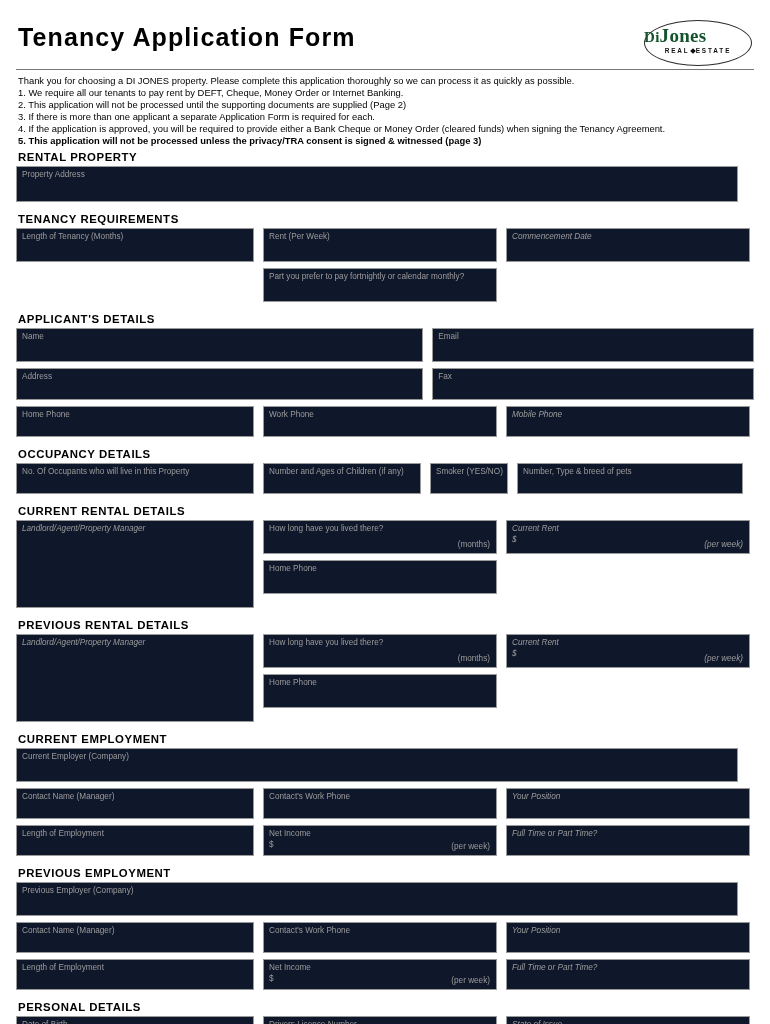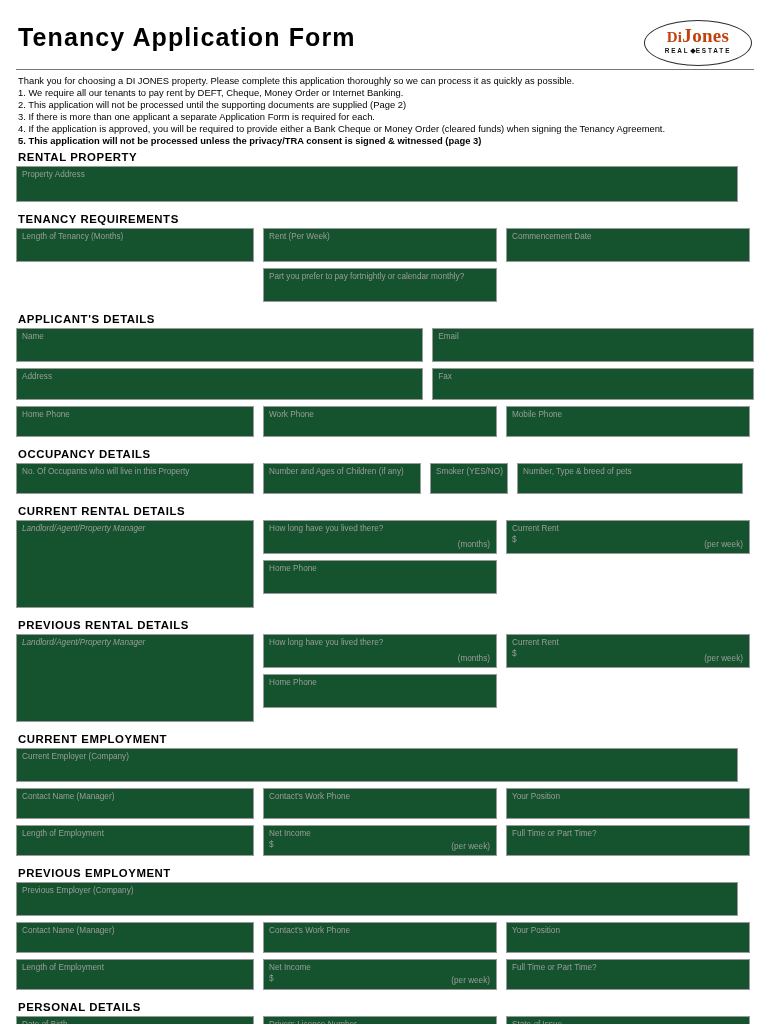--- a/index.html
+++ b/index.html
@@ -39,27 +39,26 @@
     width: 108px; height: 46px;
   }
   .logo-ellipse {
     position: absolute; inset: 0;
     border: 1.6px solid #2b2b2b;
     border-radius: 50%;
   }
   .logo-main {
     position: absolute;
     left: 0; right: 0; top: 7px;
-    text-align: center;
     font-family: "Liberation Serif", serif;
     font-weight: bold;
     font-size: 17px;
     letter-spacing: 0.3px;
     line-height: 18px;
-    color: #c2410c;
+    color: #14532d;
   }
   .logo-main .di { font-size: 15px; }
   .logo-main .jones { font-size: 19px; }
   .logo-sub {
     position: absolute;
     left: 0; right: 0; top: 27px;
     text-align: center;
     font-size: 6.4px;
     font-weight: bold;
     letter-spacing: 1.9px;
@@ -95,21 +94,21 @@
     letter-spacing: 0.55px;
     margin: 5px 0 2px 2px;
     line-height: 13px;
   }
 
   
   .row { display: flex; align-items: flex-start; }
   .field {
     position: relative;
     border: 1px solid #9a9a9a;
-    background: #14532d;
+    background: #0f172a;
     margin-bottom: 6px;
   }
   .field .lbl {
     position: absolute;
     left: 5px; top: 3px;
     font-size: 8.2px;
     color: #9c9c9c;
     line-height: 10px;
     white-space: nowrap;
   }
@@ -126,21 +125,21 @@
     font-size: 8.2px;
     color: #9c9c9c;
     line-height: 10px;
     white-space: nowrap;
   }
 
   
   .w-full   { width: 722px; }
   .w-left   { width: 238px; }
   .w-mid    { width: 234px; }
-  .w-right  { width: 244px; }
+  .w-right  { width: 244px; font-style: italic; }
   .w-nameL  { width: 457px; }
   .w-emailR { width: 361px; }
   .w-occ    { width: 238px; }
   .w-child  { width: 158px; }
   .w-smoker { width:  78px; }
   .w-pets   { width: 226px; }
 
   .gap-s { margin-left: 9px; }
 
   .h-sm  { height: 31px; }

